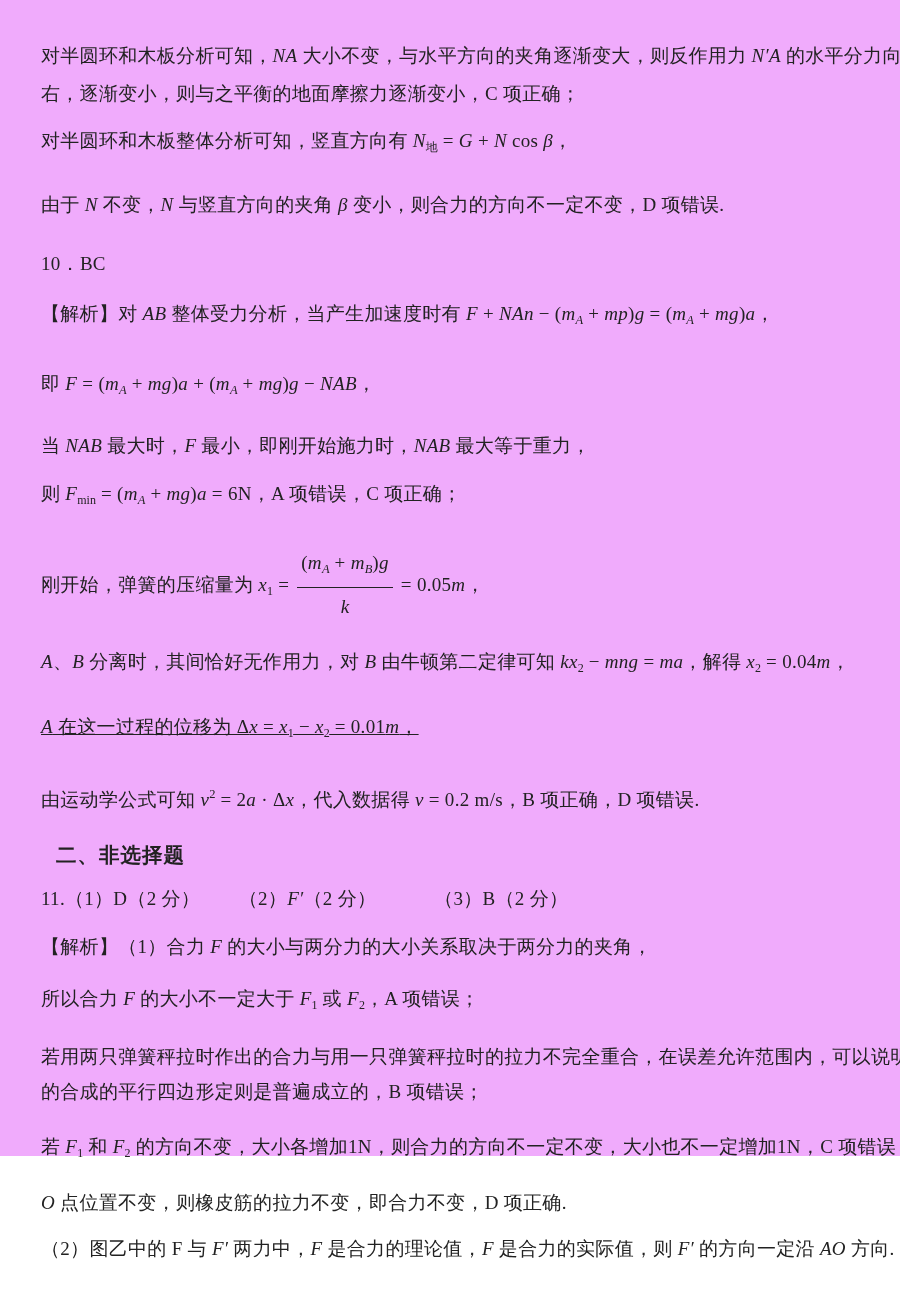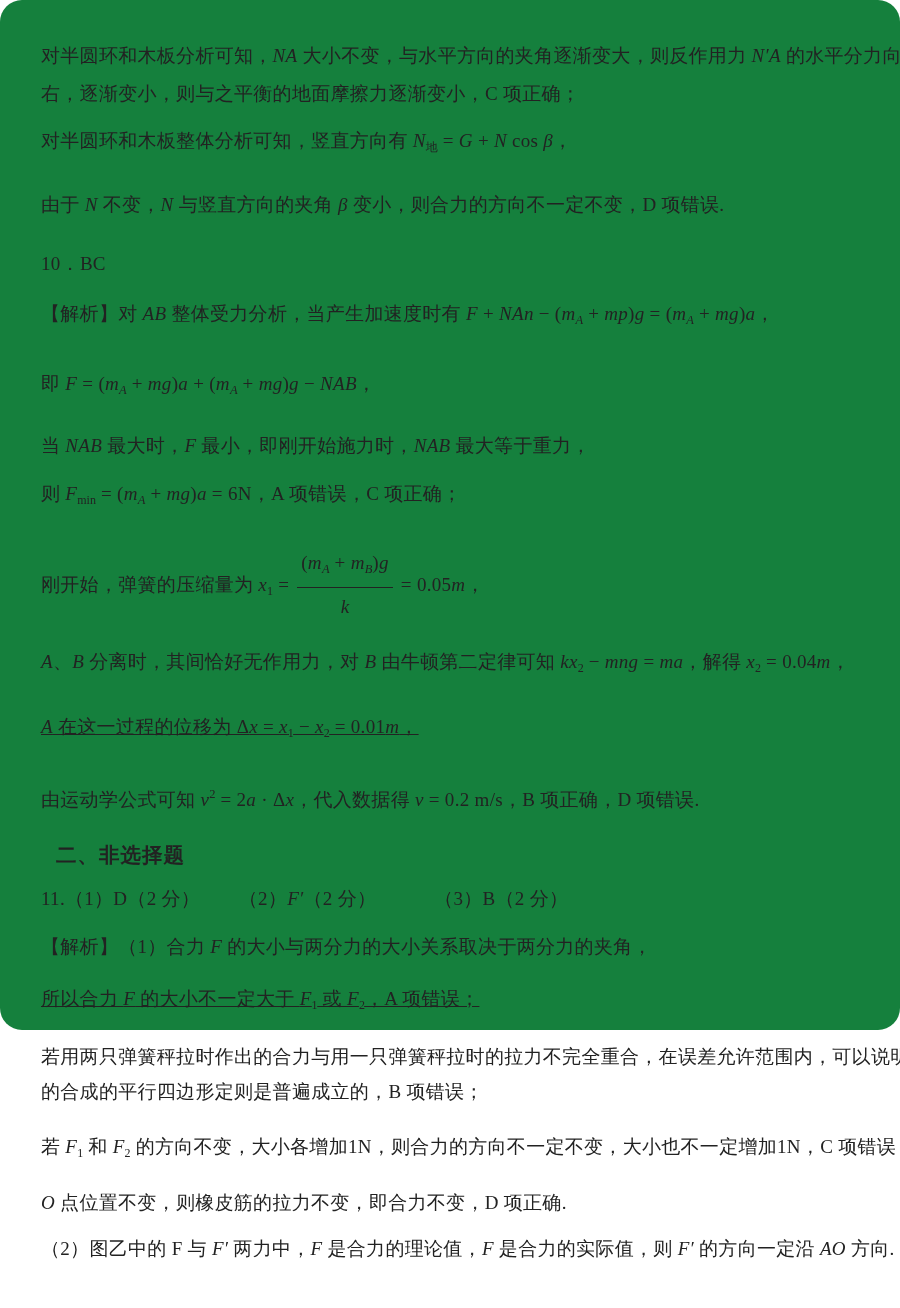--- a/index.html
+++ b/index.html
@@ -10,23 +10,22 @@
   body {
     width: 900px;
     height: 1308px;
     font-family: "Liberation Serif", "DejaVu Serif", serif;
     color: #222222;
     overflow: hidden;
   }
   .doc {
     position: relative;
     width: 900px;
-    height: 1030px;
-    background: #15803d;
-    border-radius: 22px;
+    height: 1156px;
+    background: #f0abfc;
   }
   .line {
     position: absolute;
     left: 41px;
     font-size: 19px;
     line-height: 30px;
     white-space: nowrap;
     letter-spacing: 0.3px;
   }
   .line span { white-space: pre; }
@@ -93,20 +92,20 @@
       <div class="line" style="top: 369px;"><span class="cn">即 </span><span class="it">F</span><span class="cn"> = (</span><span class="it">m</span><span class="sub">A</span><span class="cn"> + </span><span class="it">mg</span><span class="cn">)</span><span class="it">a</span><span class="cn"> + (</span><span class="it">m</span><span class="sub">A</span><span class="cn"> + </span><span class="it">mg</span><span class="cn">)</span><span class="it">g</span><span class="cn"> − </span><span class="it">NAB</span><span class="cn">，</span></div>
       <div class="line" style="top: 431px;"><span class="cn">当 </span><span class="it">NAB</span><span class="cn"> 最大时，</span><span class="it">F</span><span class="cn"> 最小，即刚开始施力时，</span><span class="it">NAB</span><span class="cn"> 最大等于重力，</span></div>
       <div class="line" style="top: 479px;"><span class="cn">则 </span><span class="it">F</span><span class="subr">min</span><span class="cn"> = (</span><span class="it">m</span><span class="sub">A</span><span class="cn"> + </span><span class="it">mg</span><span class="cn">)</span><span class="it">a</span><span class="cn"> = 6N，A 项错误，C 项正确；</span></div>
       <div class="line" style="top: 548px; line-height: 72px;"><span class="cn">刚开始，弹簧的压缩量为 </span><span class="it">x</span><span class="subr">1</span><span class="cn"> = </span><span class="frac"><span class="num"><span class="cn">(</span><span class="it">m</span><span class="sub">A</span><span class="cn"> + </span><span class="it">m</span><span class="sub">B</span><span class="cn">)</span><span class="it">g</span></span><span class="bar"></span><span class="den"><span class="it">k</span></span></span><span class="cn"> = 0.05</span><span class="it">m</span><span class="cn">，</span></div>
       <div class="line" style="top: 647px;"><span class="it">A</span><span class="cn">、</span><span class="it">B</span><span class="cn"> 分离时，其间恰好无作用力，对 </span><span class="it">B</span><span class="cn"> 由牛顿第二定律可知 </span><span class="it">kx</span><span class="subr">2</span><span class="cn"> − </span><span class="it">mng</span><span class="cn"> = </span><span class="it">ma</span><span class="cn">，解得 </span><span class="it">x</span><span class="subr">2</span><span class="cn"> = 0.04</span><span class="it">m</span><span class="cn">，</span></div>
       <div class="line" style="top: 712px; text-decoration: underline;"><span class="it">A</span><span class="cn"> 在这一过程的位移为 Δ</span><span class="it">x</span><span class="cn"> = </span><span class="it">x</span><span class="subr">1</span><span class="cn"> − </span><span class="it">x</span><span class="subr">2</span><span class="cn"> = 0.01</span><span class="it">m</span><span class="cn">，</span></div>
       <div class="line" style="top: 779px;"><span class="cn">由运动学公式可知 </span><span class="it">v</span><span class="sup">2</span><span class="cn"> = 2</span><span class="it">a</span><span class="cn"> · Δ</span><span class="it">x</span><span class="cn">，代入数据得 </span><span class="it">v</span><span class="cn"> = 0.2 m/s，B 项正确，D 项错误.</span></div>
       <div class="line heading" style="top: 840px; margin-left: 15px;"><span class="cn">二、非选择题</span></div>
       <div class="line" style="top: 884px;"><span class="cn">11.（1）D（2 分）　　（2）</span><span class="it">F′</span><span class="cn">（2 分）　　　（3）B（2 分）</span></div>
       <div class="line" style="top: 932px;"><span class="cn">【解析】（1）合力 </span><span class="it">F</span><span class="cn"> 的大小与两分力的大小关系取决于两分力的夹角，</span></div>
-      <div class="line" style="top: 984px; text-decoration: underline;"><span class="cn">所以合力 </span><span class="it">F</span><span class="cn"> 的大小不一定大于 </span><span class="it">F</span><span class="subr">1</span><span class="cn"> 或 </span><span class="it">F</span><span class="subr">2</span><span class="cn">，A 项错误；</span></div>
+      <div class="line" style="top: 984px;"><span class="cn">所以合力 </span><span class="it">F</span><span class="cn"> 的大小不一定大于 </span><span class="it">F</span><span class="subr">1</span><span class="cn"> 或 </span><span class="it">F</span><span class="subr">2</span><span class="cn">，A 项错误；</span></div>
       <div class="line" style="top: 1042px;"><span class="cn">若用两只弹簧秤拉时作出的合力与用一只弹簧秤拉时的拉力不完全重合，在误差允许范围内，可以说明力</span></div>
       <div class="line" style="top: 1077px;"><span class="cn">的合成的平行四边形定则是普遍成立的，B 项错误；</span></div>
       <div class="line" style="top: 1132px;"><span class="cn">若 </span><span class="it">F</span><span class="subr">1</span><span class="cn"> 和 </span><span class="it">F</span><span class="subr">2</span><span class="cn"> 的方向不变，大小各增加1N，则合力的方向不一定不变，大小也不一定增加1N，C 项错误；</span></div>
       <div class="line" style="top: 1188px;"><span class="it">O</span><span class="cn"> 点位置不变，则橡皮筋的拉力不变，即合力不变，D 项正确.</span></div>
       <div class="line" style="top: 1234px;"><span class="cn">（2）图乙中的 F 与 </span><span class="it">F′</span><span class="cn"> 两力中，</span><span class="it">F</span><span class="cn"> 是合力的理论值，</span><span class="it">F</span><span class="cn"> 是合力的实际值，则 </span><span class="it">F′</span><span class="cn"> 的方向一定沿 </span><span class="it">AO</span><span class="cn"> 方向.</span></div>
     </div>
 </div>
 
 </body></html>

